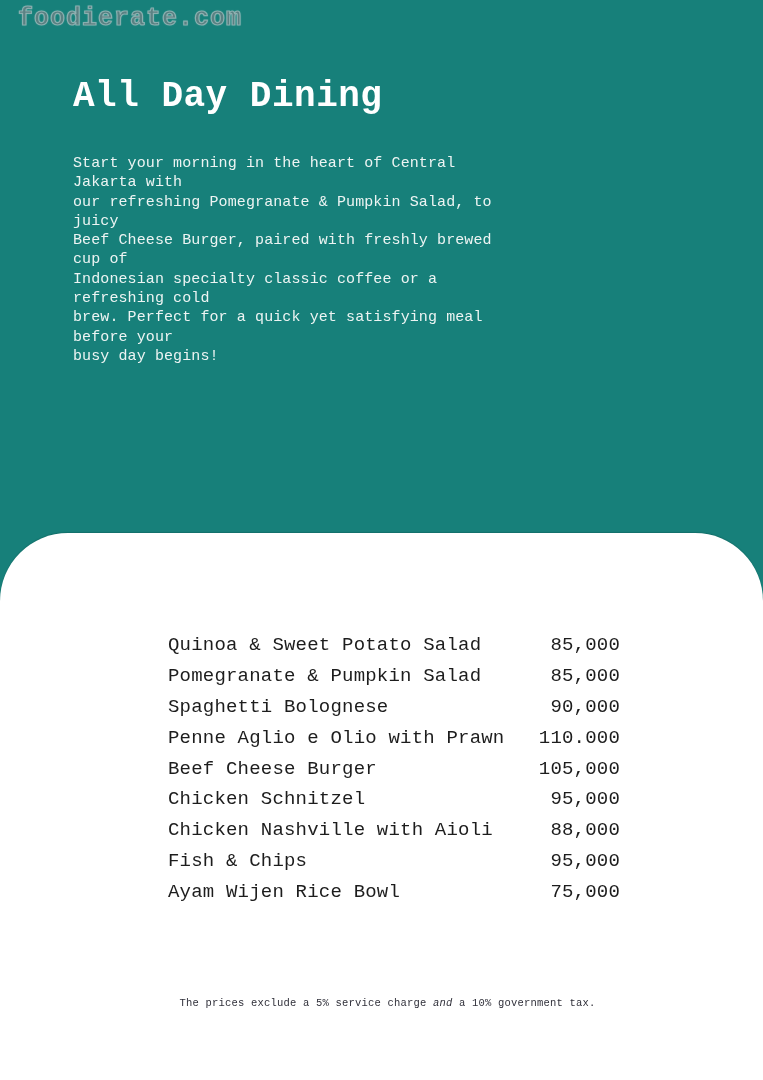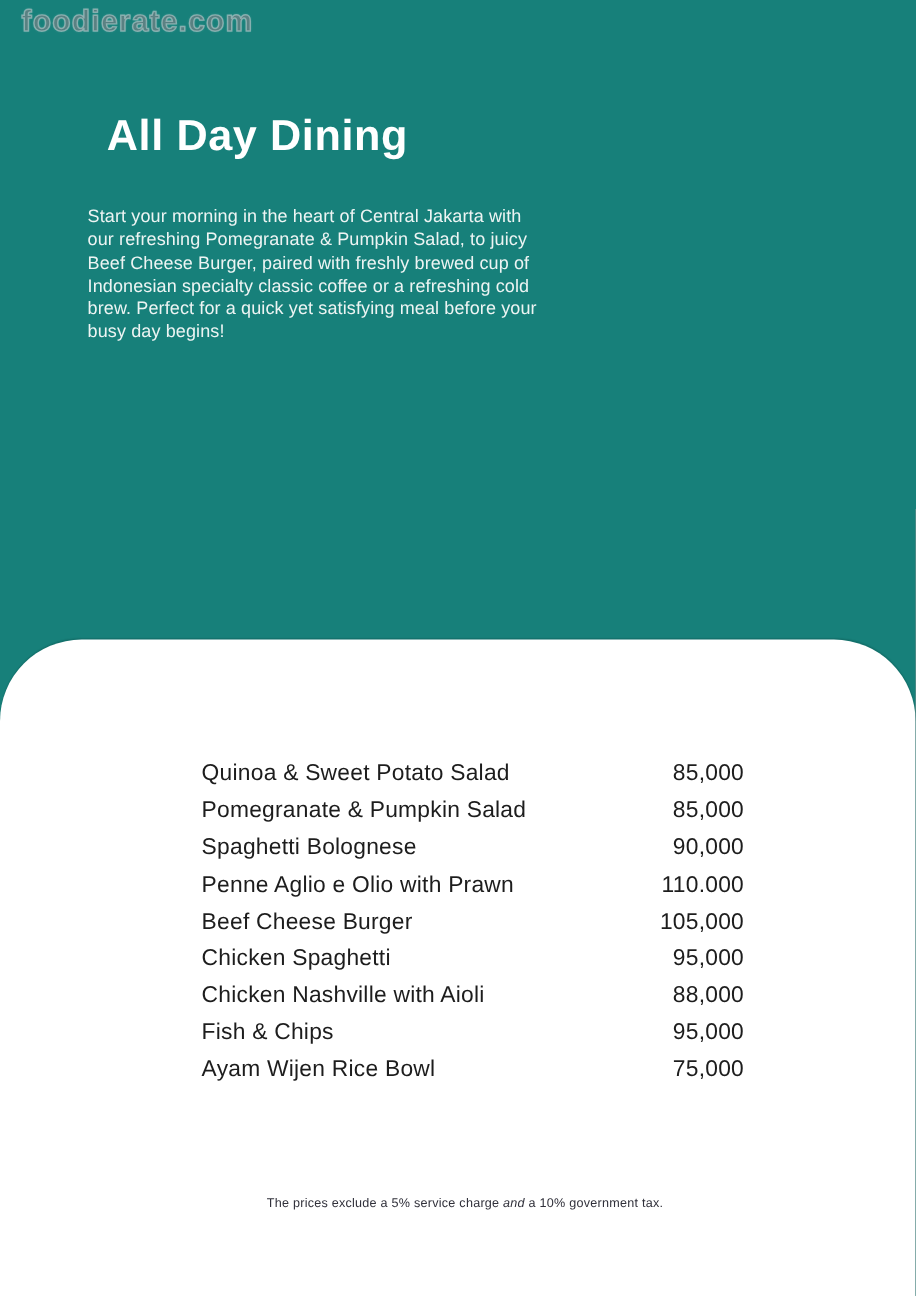--- a/index.html
+++ b/index.html
@@ -1,15 +1,15 @@
 <!DOCTYPE html>
 <html><head>
 <meta charset="utf-8">
 <style>
-  * { box-sizing: border-box; }
+  * { box-sizing: border-box; font-family: Liberation Mono, monospace; }
   html, body { margin: 0; padding: 0; }
   body {
     font-family: "Liberation Sans", sans-serif;
     background: #555;
   }
   .page {
     position: relative;
     width: 763px;
     height: 1080px;
     background: #17807a;
@@ -28,21 +28,21 @@
     text-shadow: 0 0 2px rgba(200, 216, 216, 0.45);
     user-select: none;
   }
   .hero {
     position: absolute;
     left: 73px;
     top: 76px;
     width: 460px;
   }
   .title {
-    margin: 16px;
+    margin: 0;
     font-size: 36px;
     font-weight: bold;
     letter-spacing: 0.5px;
     color: #ffffff;
   }
   .desc {
     margin: 37px 0 0 0;
     width: 440px;
     font-size: 15px;
     line-height: 19.3px;
@@ -129,21 +129,21 @@
     <span class="item-name">Penne Aglio e Olio with Prawn</span>
     <span class="item-price">110.000</span>
   </div>
 
   <div class="row">
     <span class="item-name">Beef Cheese Burger</span>
     <span class="item-price">105,000</span>
   </div>
 
   <div class="row">
-    <span class="item-name">Chicken Spaghetti</span>
+    <span class="item-name">Chicken Schnitzel</span>
     <span class="item-price">95,000</span>
   </div>
 
   <div class="row">
     <span class="item-name">Chicken Nashville with Aioli</span>
     <span class="item-price">88,000</span>
   </div>
 
   <div class="row">
     <span class="item-name">Fish &amp; Chips</span>

